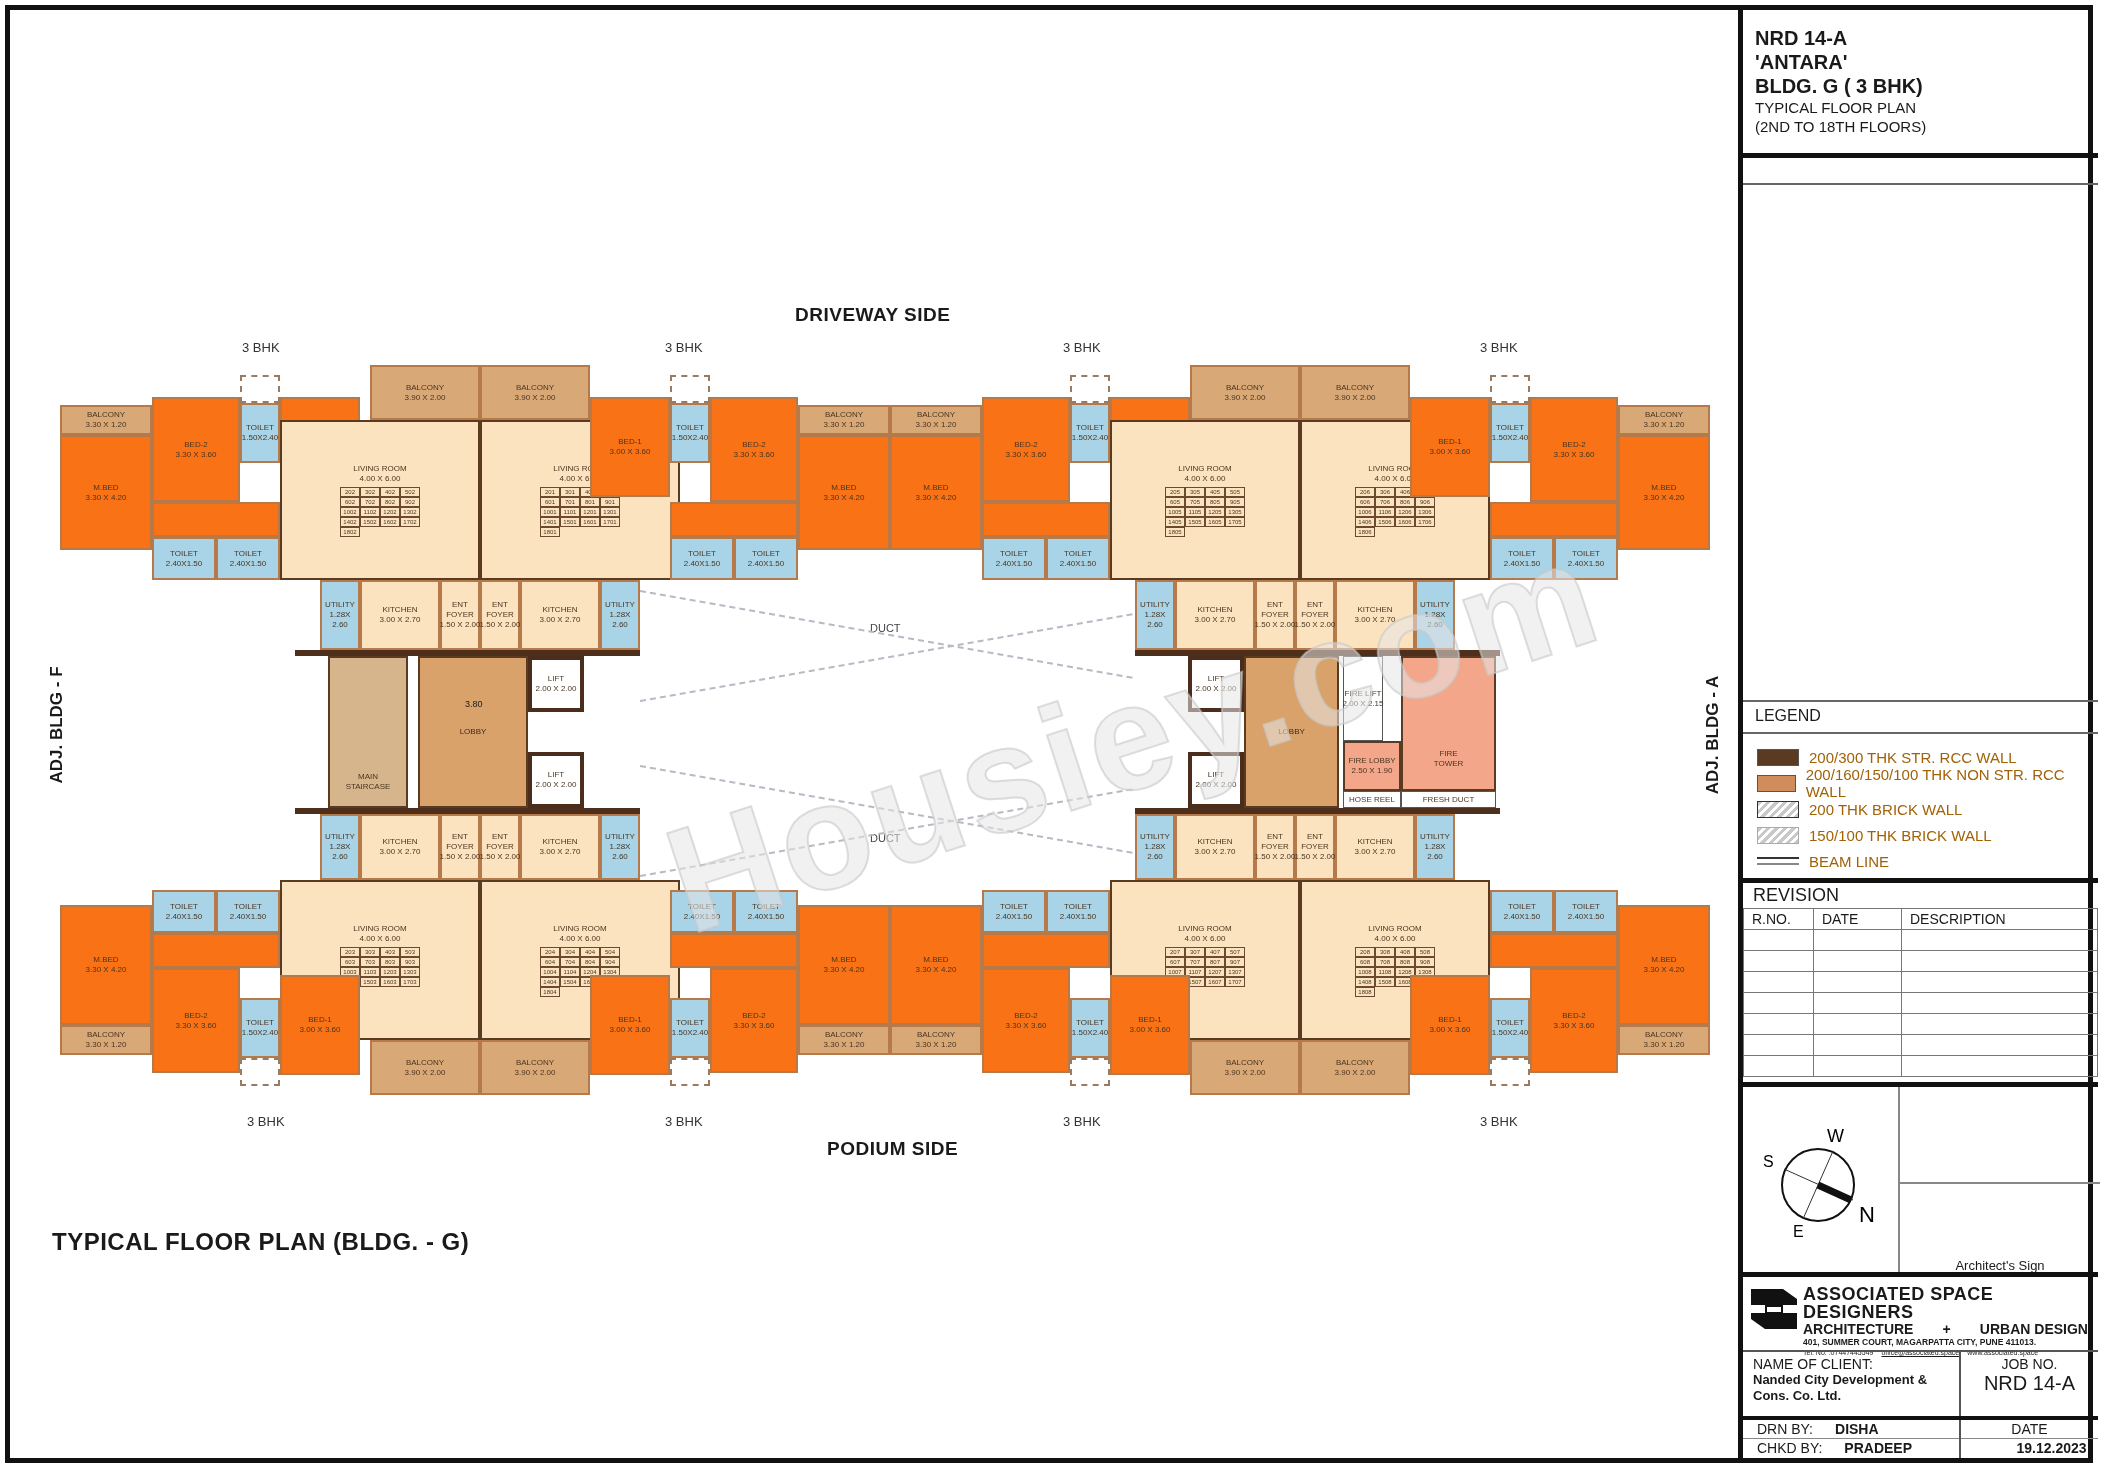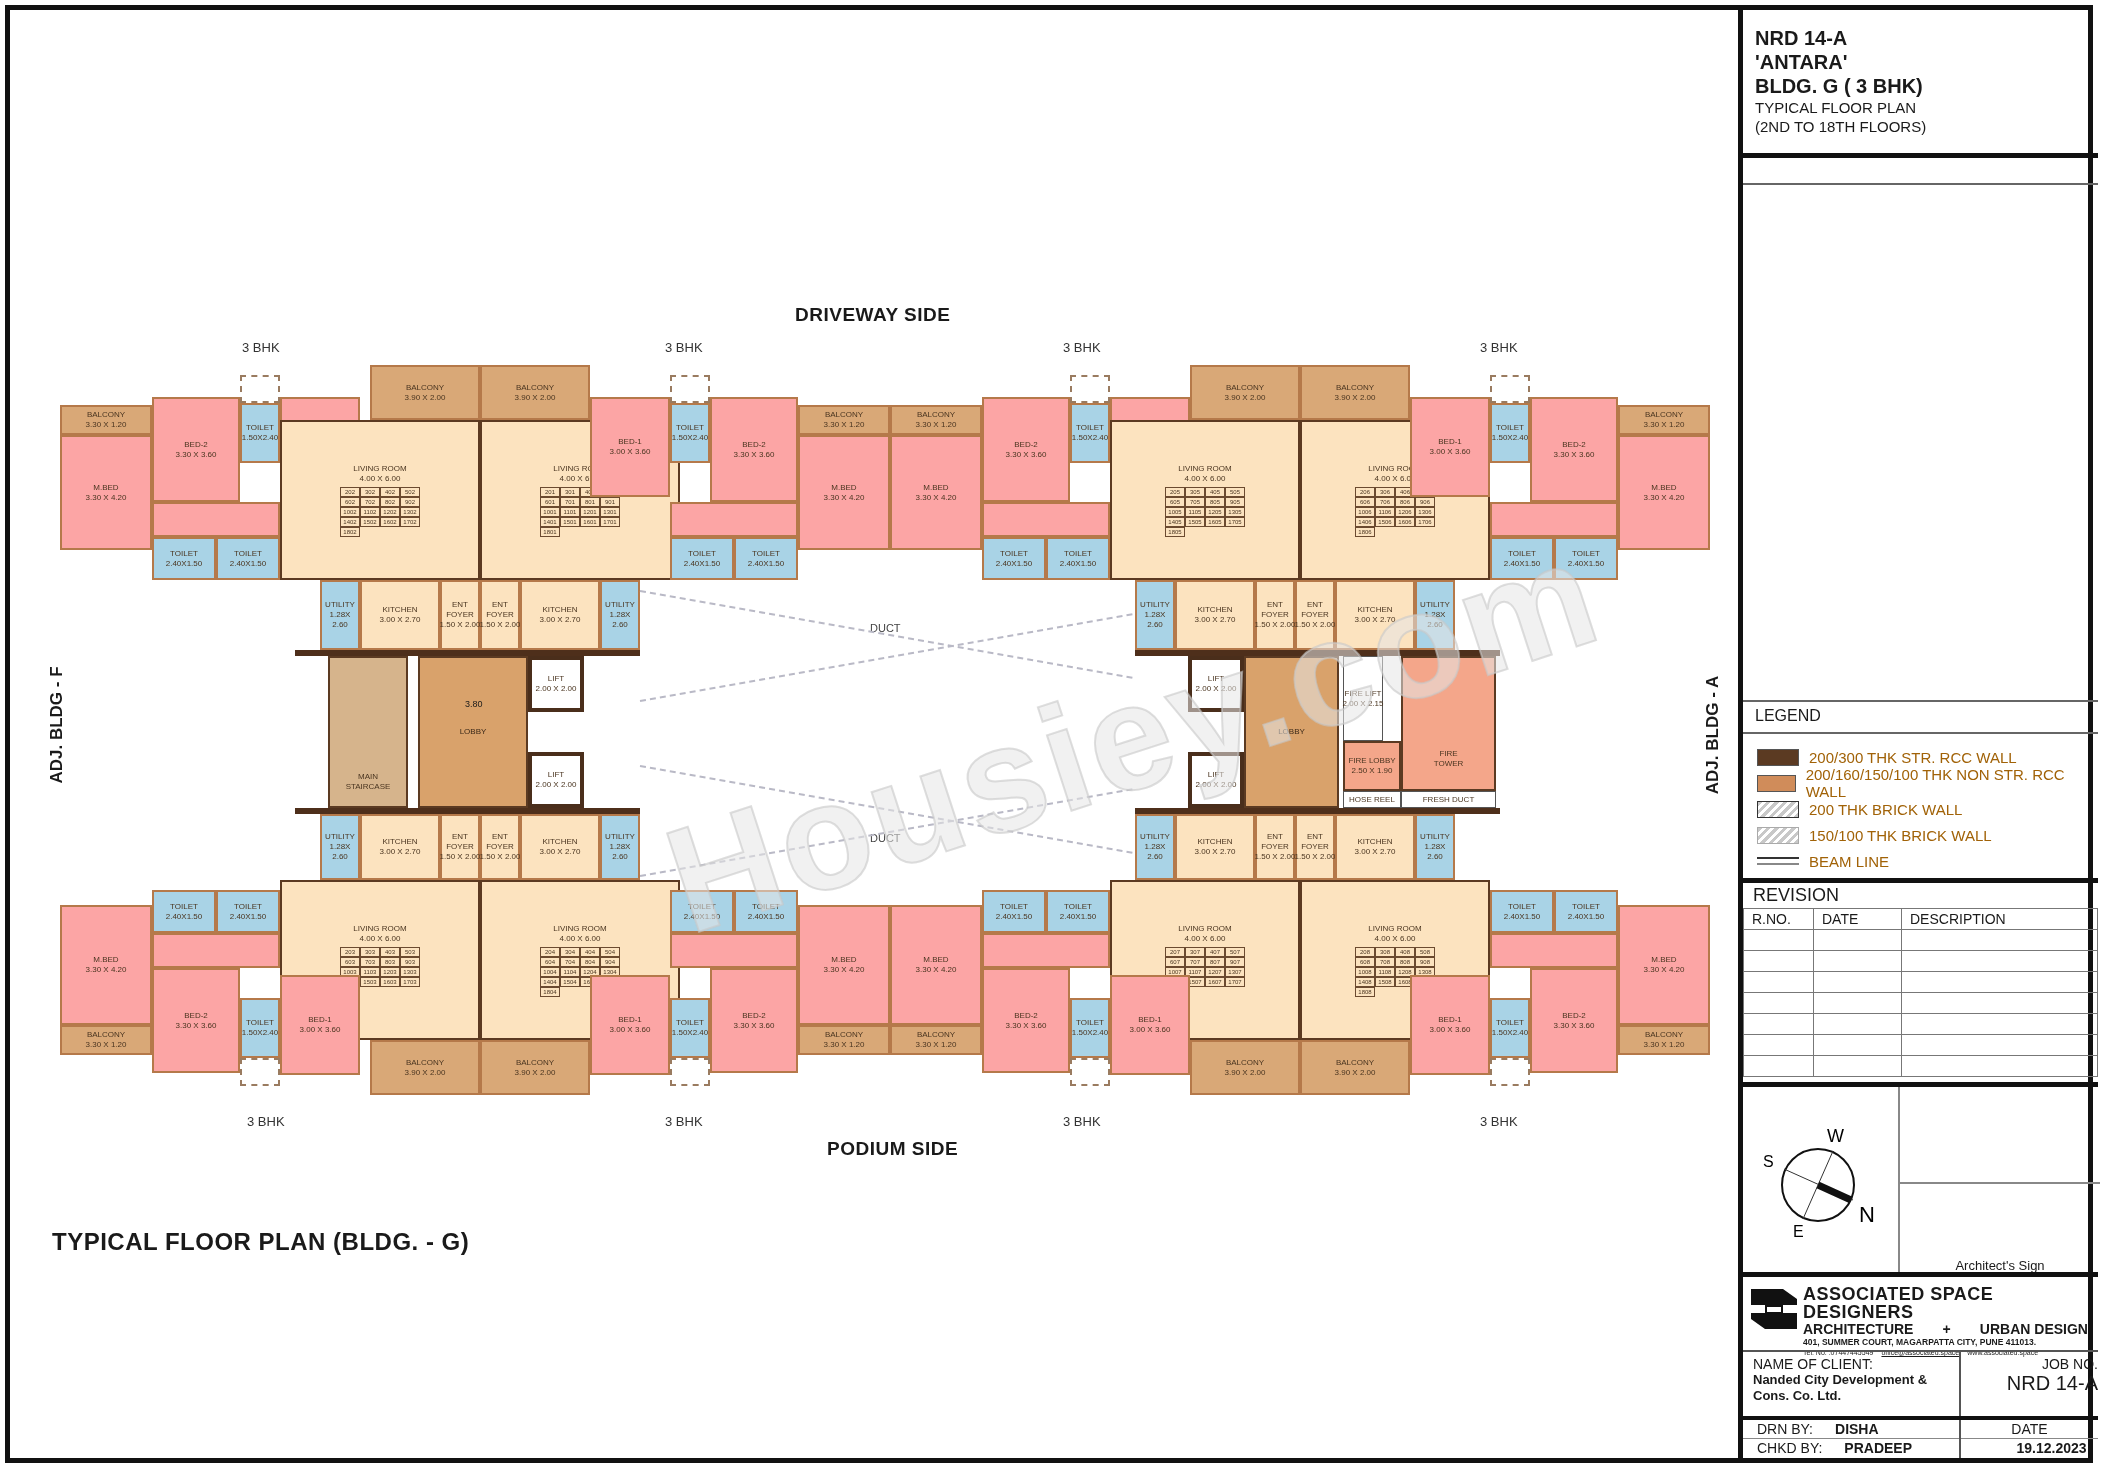--- a/index.html
+++ b/index.html
@@ -11,21 +11,21 @@
   
   .plan { position: absolute; left: 0; top: 0; width: 1728px; height: 1448px; }
   .side-label { position: absolute; font-weight: bold; font-size: 19px; letter-spacing: 0.5px; }
   .bhk { position: absolute; font-size: 13px; color: #333; }
   .adj { position: absolute; font-weight: bold; font-size: 17px; transform: rotate(-90deg); transform-origin: center; white-space: nowrap; }
 
   .unit { position: absolute; }
   .room { position: absolute; display: flex; flex-direction: column; align-items: center; justify-content: center; text-align: center;
           font-size: 8px; color: #4a3520; line-height: 1.25; border: 2px solid #b5794a; }
   .room.living { background: #fce3bf; border-color: #5b3a22; }
-  .room.bed { background: #fca5a5; }
+  .room.bed { background: #f97316; }
   .room.balcony { background: #d9a877; }
   .room.toilet { background: #a9d3e6; border-color: #b5794a; }
   .room.util { background: #a9d3e6; }
   .room.kitchen { background: #fce3bf; }
   .room.duct { background: #fff; border: 2px dashed #9a7b60; }
   .room.lobby { background: #d9a26b; border-color: #5b3a22; color: #3a2818; }
   .room.lift { background: #fff; border: 4px solid #4a2e1b; }
   .room.stair { background: #d6b48c; border-color: #5b3a22; }
   .room.fire { background: #f4a68a; border-color: #5b3a22; }
   .room.plain { background: #fff; border: 1px solid #555; }
@@ -68,21 +68,21 @@
   .arch-sign { position: absolute; left: 155px; top: 0; width: 200px; height: 188px; border-left: 2px solid #888; }
   .arch-sign .mid { position: absolute; left: 0; top: 95px; width: 200px; border-top: 2px solid #888; }
   .arch-sign .lbl { position: absolute; bottom: 2px; width: 200px; text-align: center; font-size: 13px; }
   .firm { top: 1262px; height: 78px; border-top: 5px solid #111; padding: 8px 6px; }
   .firm .name { font-weight: bold; font-size: 18px; letter-spacing: 0.5px; line-height: 18px; }
   .firm .sub { font-weight: bold; font-size: 14px; line-height: 16px; }
   .firm .addr { font-weight: bold; font-size: 8.5px; line-height: 11px; }
   .firm .contact { font-size: 7px; line-height: 9px; }
   .client { top: 1340px; height: 66px; border-top: 2px solid #555; display: flex; }
   .client .l { width: 218px; padding: 4px 10px; border-right: 2px solid #555; }
-  .client .r { flex: 1; text-align: right; padding-top: 4px; }
+  .client .r { flex: 1; text-align: center; padding-top: 4px; }
   .sign-rows { top: 1406px; height: 42px; border-top: 4px solid #111; display: flex; }
   .sign-rows .l { width: 218px; border-right: 2px solid #555; font-size: 14px; }
   .sign-rows .r { flex: 1; text-align: center; font-size: 14px; }
   .sign-rows .row { height: 19px; line-height: 19px; border-bottom: 1px solid #888; padding-left: 14px; }
   .sign-rows .r .row { padding-left: 0; }
   .bold { font-weight: bold; }
 </style>
 </head>
 <body>
 

